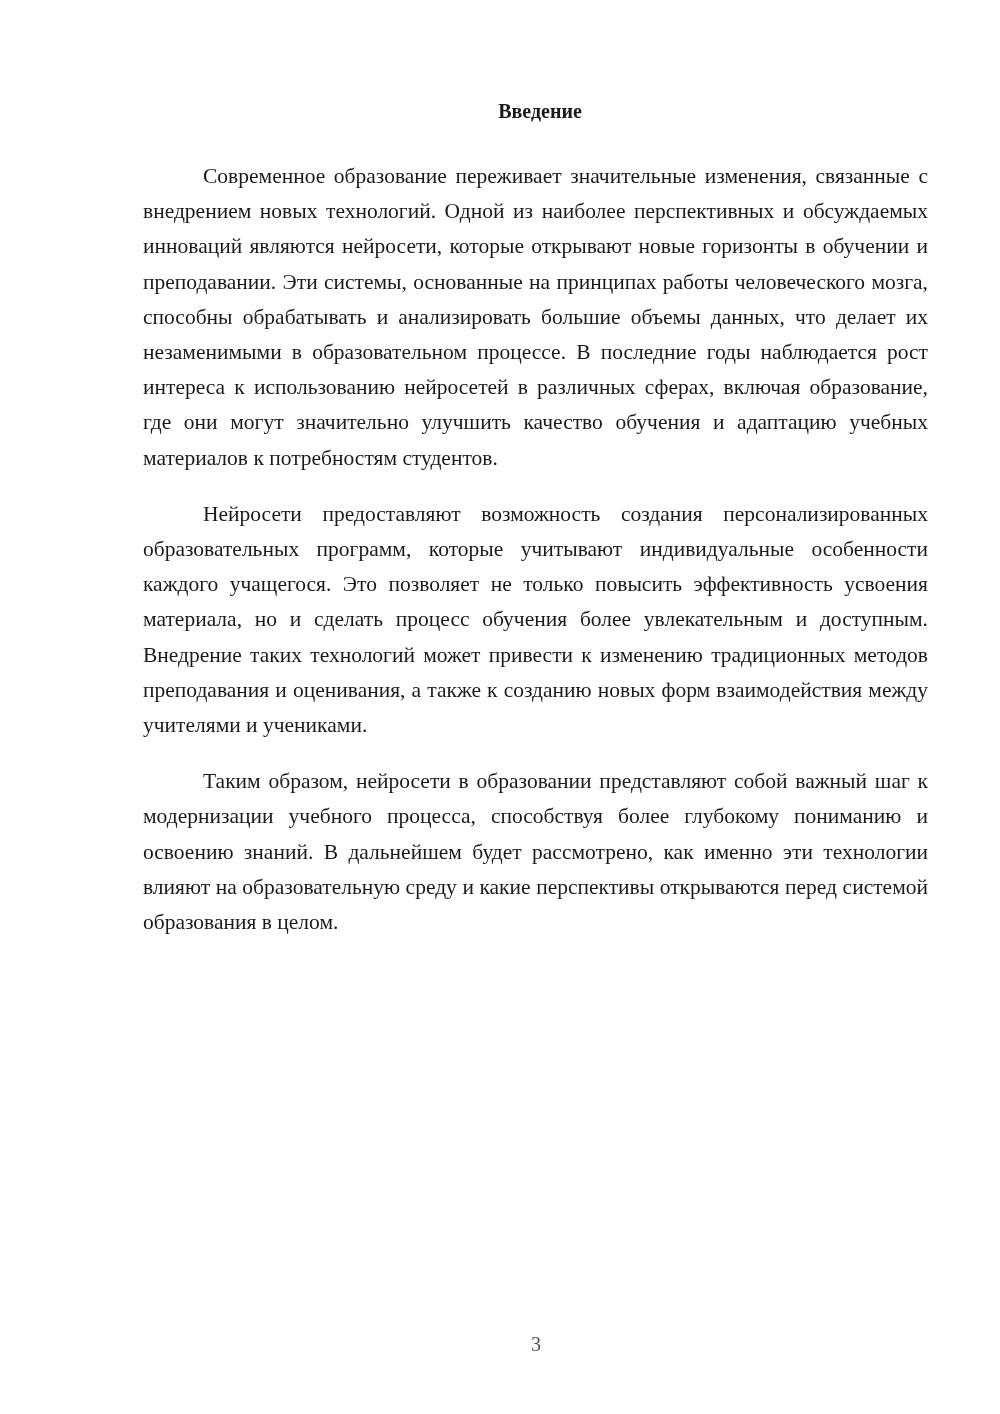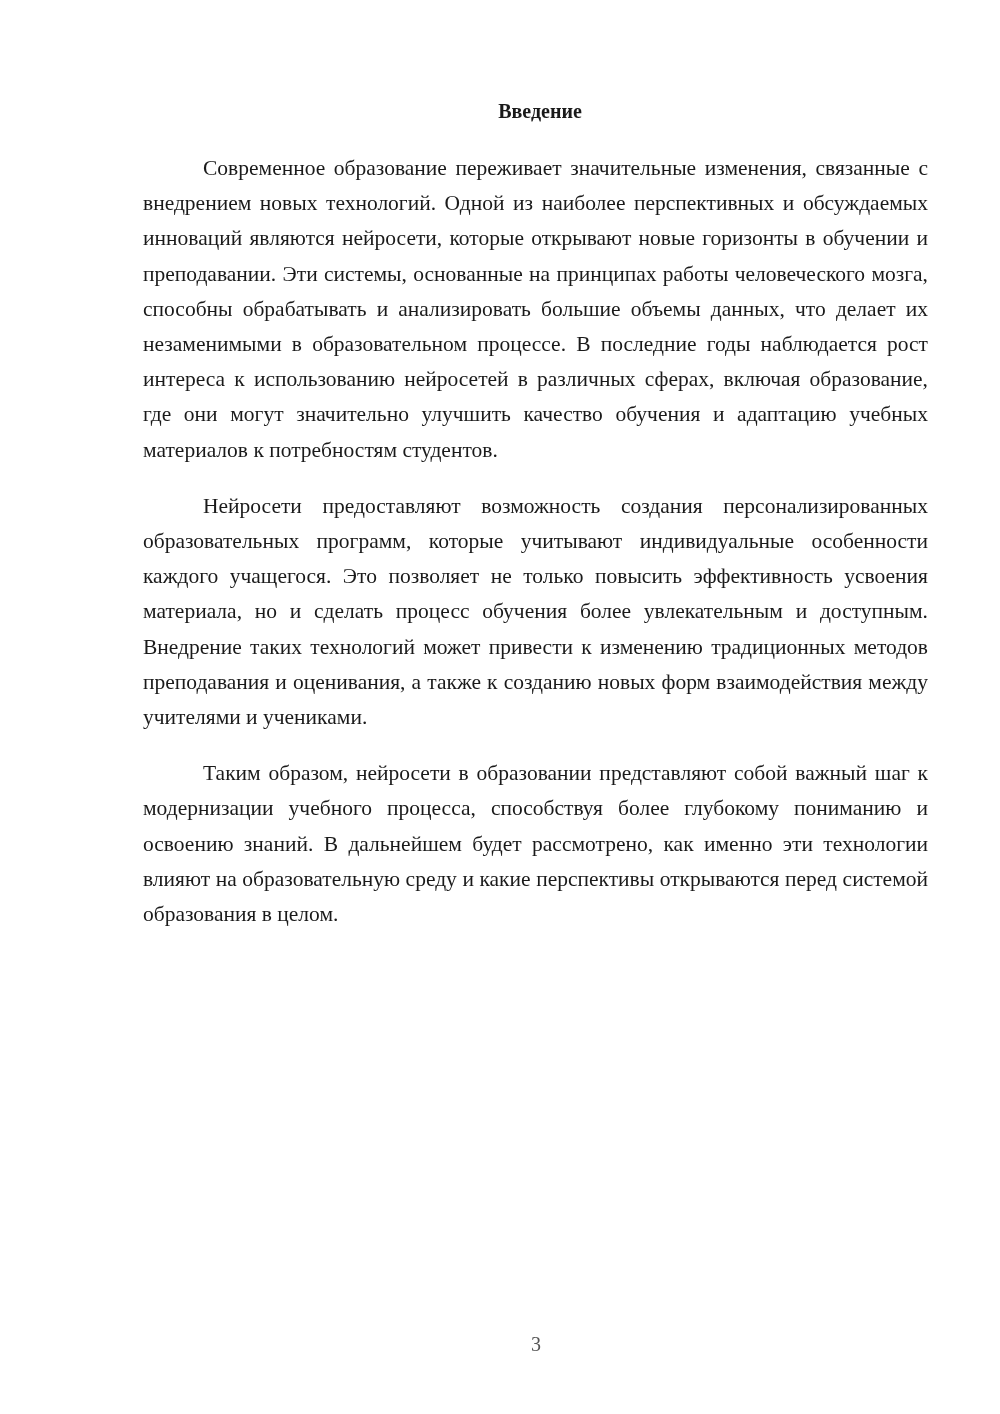--- a/index.html
+++ b/index.html
@@ -9,21 +9,21 @@
       font-family: "Liberation Serif", "DejaVu Serif", serif; color: #1a1a1a;
     }
     .title {
       position: absolute; top: 96px; left: 4px; width: 1000px; text-align: center;
       font-weight: bold; font-size: 20px; line-height: 30px; padding-left: 72px; box-sizing: border-box;
     }
     .body {
       position: absolute; left: 143px; width: 785px; top: 143px;
       font-size: 21.5px; line-height: 35.2px; text-align: justify;
     }
-    .para { margin: 8px 0 21px 0; text-indent: 60px; text-align: justify; }
+    .para { margin: 16px 0 21px 0; text-indent: 60px; text-align: justify; }
     .page-number {
       position: absolute; top: 1333px; left: 0; width: 1000px; text-align: center; padding-left: 72px; box-sizing: border-box;
       font-size: 20px; color: #555;
     }
   </style>
 </head>
 <body>
 
 <div class="page">
   <div class="title">Введение</div>

